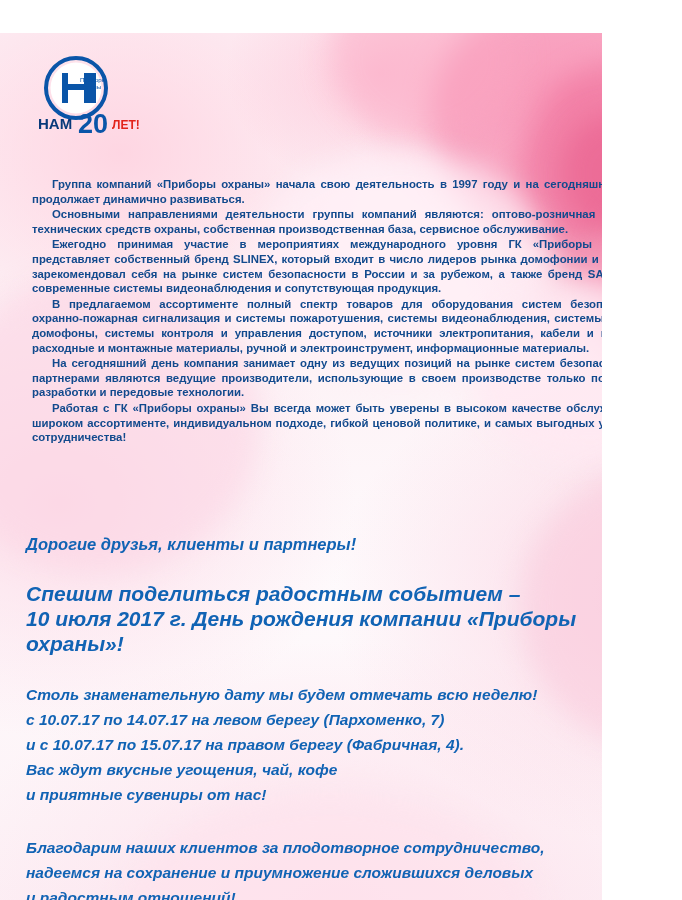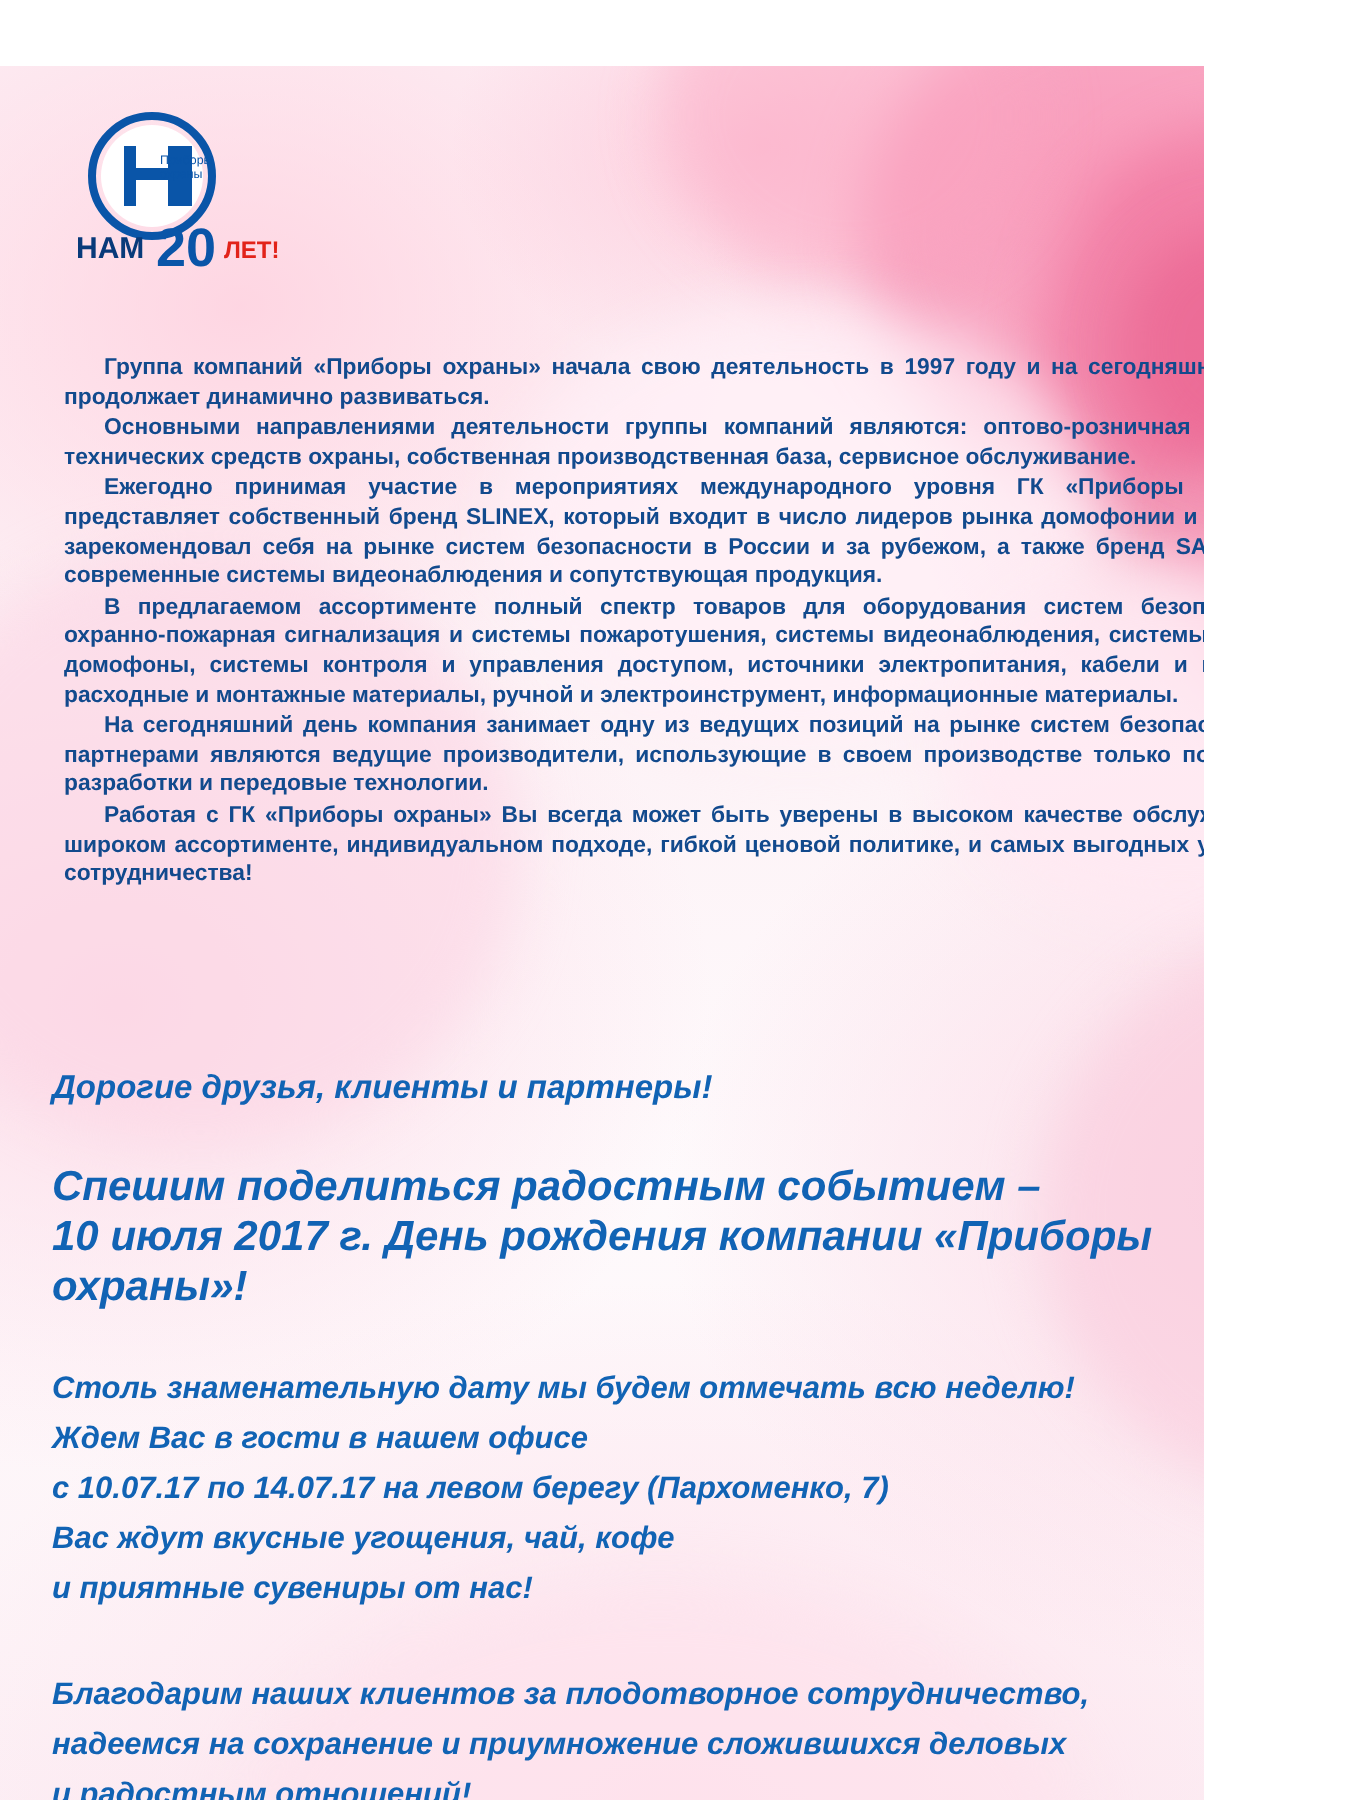--- a/index.html
+++ b/index.html
@@ -160,22 +160,22 @@
 
       <div class="f-greeting">Дорогие друзья, клиенты и партнеры!</div>
 
       <div class="f-news">
         <span class="f-line">Спешим поделиться радостным событием –</span>
         <span class="f-line">10 июля 2017 г.  День рождения компании «Приборы охраны»!</span>
       </div>
 
       <div class="f-invite">
         <span class="f-line">Столь знаменательную дату мы будем отмечать всю неделю!</span>
-        <span class="f-line">Ждем Вас в гости в нашем офисе</span>
         <span class="f-line">с 10.07.17 по 14.07.17  на левом берегу (Пархоменко, 7)</span>
+        <span class="f-line">и с 10.07.17 по 15.07.17 на правом берегу (Фабричная, 4).</span>
         <span class="f-line">Вас ждут вкусные угощения, чай, кофе</span>
         <span class="f-line">и приятные сувениры от нас!</span>
       </div>
 
       <div class="f-thanks">
         <span class="f-line">Благодарим наших клиентов за плодотворное сотрудничество,</span>
         <span class="f-line">надеемся на сохранение и приумножение сложившихся деловых</span>
         <span class="f-line">и радостным отношений!</span>
       </div>
 

